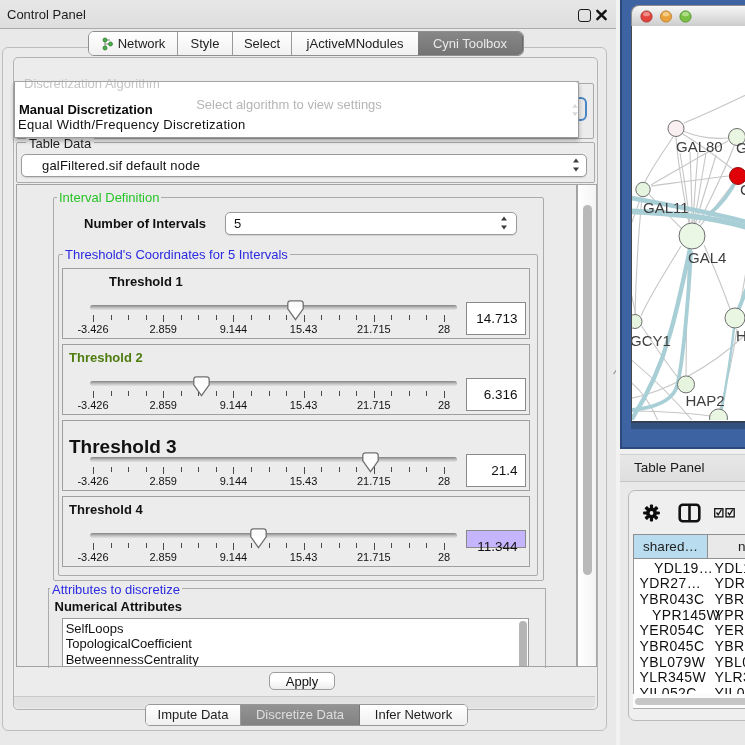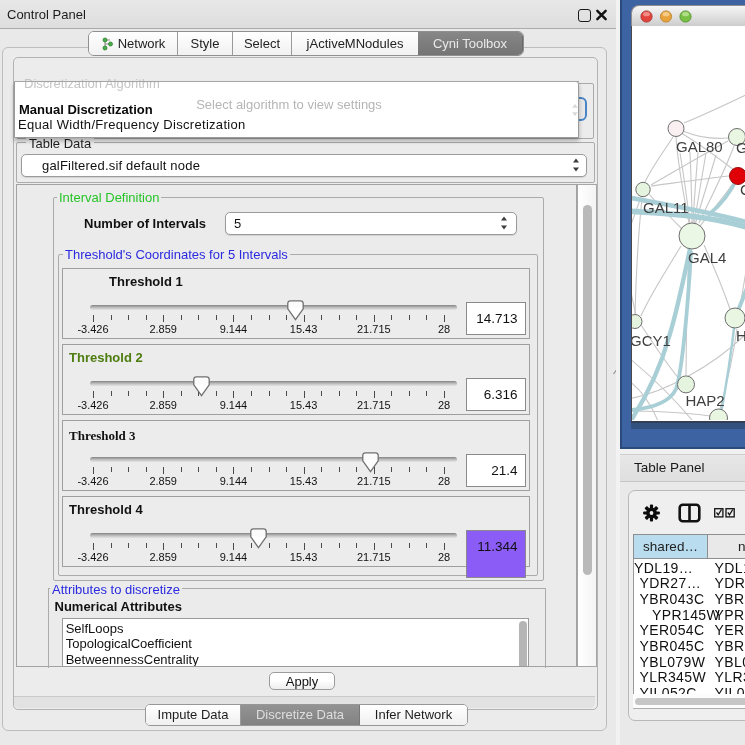--- a/index.html
+++ b/index.html
@@ -153,21 +153,21 @@
       <div style="position:absolute;left:210.60000000000002px;top:54px;width:60px;text-align:center;font-size:11px;color:#111;">15.43</div>
       <div style="position:absolute;left:280.8px;top:54px;width:60px;text-align:center;font-size:11px;color:#111;">21.715</div>
       <div style="position:absolute;left:351px;top:54px;width:60px;text-align:center;font-size:11px;color:#111;">28</div>
       <svg style="position:absolute;left:130.3px;top:31px;" width="18" height="21" viewBox="0 0 18 21">
         <path d="M3.5 0.8 H13.5 Q16.2 0.8 16.2 3.5 V8.8 L8.5 19.6 L0.8 8.8 V3.5 Q0.8 0.8 3.5 0.8 Z" fill="#ffffff" stroke="#6f6f6f" stroke-width="1.3"></path>
         <path d="M3.6 2 H13.4 Q15 2 15 3.6 V8 H2 V3.6 Q2 2 3.6 2 Z" fill="#fbfbfb"></path>
       </svg>
       <div style="position:absolute;left:402.5px;top:33px;width:60px;height:33px;background:#fff;border:1px solid #8a8a8a;box-sizing:border-box;text-align:right;font-size:13.5px;color:#111;line-height:31px;padding-right:7px;">6.316</div>
     </div>
     <div class="abs" style="left:62px;top:420px;width:468px;height:71px;border:1px solid #9f9f9f;background:#ececec;box-sizing:border-box;">
-      <div style="position:absolute;left:6px;top:7px;font-size:13px;font-weight:bold;color:#111;font-family:Liberation Serif, serif;">Threshold 3</div>
+      <div style="position:absolute;left:6px;top:15px;font-size:19px;font-weight:bold;color:#111;">Threshold 3</div>
       <div style="position:absolute;left:27px;top:36px;width:367px;height:5px;border-radius:3px;background:linear-gradient(180deg,#838383,#c2c2c2 55%,#e3e3e3);"></div>
       <div style="position:absolute;left:30px;top:46px;width:1px;height:7px;background:#4a4a4a;"></div>
       <div style="position:absolute;left:47.55px;top:46px;width:1px;height:4.5px;background:#4a4a4a;"></div>
       <div style="position:absolute;left:65.1px;top:46px;width:1px;height:4.5px;background:#4a4a4a;"></div>
       <div style="position:absolute;left:82.65px;top:46px;width:1px;height:4.5px;background:#4a4a4a;"></div>
       <div style="position:absolute;left:100.2px;top:46px;width:1px;height:7px;background:#4a4a4a;"></div>
       <div style="position:absolute;left:117.75px;top:46px;width:1px;height:4.5px;background:#4a4a4a;"></div>
       <div style="position:absolute;left:135.3px;top:46px;width:1px;height:4.5px;background:#4a4a4a;"></div>
       <div style="position:absolute;left:152.85000000000002px;top:46px;width:1px;height:4.5px;background:#4a4a4a;"></div>
       <div style="position:absolute;left:170.4px;top:46px;width:1px;height:7px;background:#4a4a4a;"></div>
@@ -222,21 +222,21 @@
       <div style="position:absolute;left:0px;top:54px;width:60px;text-align:center;font-size:11px;color:#111;">-3.426</div>
       <div style="position:absolute;left:70.2px;top:54px;width:60px;text-align:center;font-size:11px;color:#111;">2.859</div>
       <div style="position:absolute;left:140.4px;top:54px;width:60px;text-align:center;font-size:11px;color:#111;">9.144</div>
       <div style="position:absolute;left:210.60000000000002px;top:54px;width:60px;text-align:center;font-size:11px;color:#111;">15.43</div>
       <div style="position:absolute;left:280.8px;top:54px;width:60px;text-align:center;font-size:11px;color:#111;">21.715</div>
       <div style="position:absolute;left:351px;top:54px;width:60px;text-align:center;font-size:11px;color:#111;">28</div>
       <svg style="position:absolute;left:186.5px;top:31px;" width="18" height="21" viewBox="0 0 18 21">
         <path d="M3.5 0.8 H13.5 Q16.2 0.8 16.2 3.5 V8.8 L8.5 19.6 L0.8 8.8 V3.5 Q0.8 0.8 3.5 0.8 Z" fill="#ffffff" stroke="#6f6f6f" stroke-width="1.3"></path>
         <path d="M3.6 2 H13.4 Q15 2 15 3.6 V8 H2 V3.6 Q2 2 3.6 2 Z" fill="#fbfbfb"></path>
       </svg>
-      <div style="position:absolute;left:402.5px;top:33px;width:60px;height:48px;background:#8b5cf6;border:1px solid #8a8a8a;box-sizing:border-box;text-align:right;font-size:13.5px;color:#111;line-height:31px;padding-right:7px;">11.344</div>
+      <div style="position:absolute;left:402.5px;top:33px;width:60px;height:18px;background:#c4b5fd;border:1px solid #8a8a8a;box-sizing:border-box;text-align:right;font-size:13.5px;color:#111;line-height:31px;padding-right:7px;">11.344</div>
     </div>
   </div>
 
 <div class="abs" style="left:47.5px;top:587.5px;width:496px;height:79px;border:1px solid #ababab;border-bottom:none;"></div>
 <div class="abs" style="left:50px;top:581.5px;font-size:13px;color:#2a2ae0;background:#ebebeb;padding:0 2px;z-index:5;">Attributes to discretize</div>
 <div class="abs" style="left:54.5px;top:598.5px;font-size:13px;font-weight:bold;color:#111;">Numerical Attributes</div>
 
 <div class="abs" style="left:61.7px;top:617.5px;width:467px;height:49px;background:#fff;border:1px solid #9b9b9b;box-sizing:border-box;overflow:hidden;">
   <div style="font-size:13px;color:#111;padding-left:3px;line-height:15.9px;padding-top:2px;">SelfLoops<br>TopologicalCoefficient<br>BetweennessCentrality</div>
 </div>
@@ -378,21 +378,21 @@
 
 <div class="abs" style="left:633px;top:533.5px;width:112px;height:174.5px;background:#fff;border-left:1px solid #9a9a9a;box-sizing:border-box;overflow:hidden;"></div>
 
 <div class="abs" style="left:633px;top:533.5px;width:74px;height:25px;background:#b9ddef;border:1px solid #8f8f8f;border-right:none;box-sizing:border-box;text-align:center;font-size:13.5px;color:#222;line-height:24px;">shared…</div>
 <div class="abs" style="left:707px;top:533.5px;width:38px;height:25px;background:#e9e9e9;border:1px solid #8f8f8f;border-right:none;box-sizing:border-box;font-size:13.5px;color:#222;line-height:24px;">
     <span style="position:absolute;left:30px;">na</span>
   </div>
 
 <div class="abs" style="left:633px;top:560.5px;width:112px;height:136px;overflow:hidden;font-size:14px;letter-spacing:0.4px;color:#101010;">
   <div style="position:relative;">
-    <div style="height:15.7px;line-height:15.7px;"><span style="padding-left:1px;">YDL19…</span><span style="position:absolute;left:81.5px;">YDL1</span></div>
+    <div style="height:15.7px;line-height:15.7px;"><span style="padding-left:21px;">YDL19…</span><span style="position:absolute;left:81.5px;">YDL1</span></div>
     <div style="height:15.7px;line-height:15.7px;position:relative;"><span style="padding-left:6.5px;">YDR27…</span><span style="position:absolute;left:81.5px;">YDR2</span></div>
     <div style="height:15.7px;line-height:15.7px;position:relative;"><span style="padding-left:6.5px;">YBR043C</span><span style="position:absolute;left:81.5px;">YBR0</span></div>
     <div style="height:15.7px;line-height:15.7px;position:relative;"><span style="padding-left:19px;">YPR145W</span><span style="position:absolute;left:81.5px;">YPR1</span></div>
     <div style="height:15.7px;line-height:15.7px;position:relative;"><span style="padding-left:6.5px;">YER054C</span><span style="position:absolute;left:81.5px;">YER0</span></div>
     <div style="height:15.7px;line-height:15.7px;position:relative;"><span style="padding-left:6.5px;">YBR045C</span><span style="position:absolute;left:81.5px;">YBR0</span></div>
     <div style="height:15.7px;line-height:15.7px;position:relative;"><span style="padding-left:6.5px;">YBL079W</span><span style="position:absolute;left:81.5px;">YBL0</span></div>
     <div style="height:15.7px;line-height:15.7px;position:relative;"><span style="padding-left:6.5px;">YLR345W</span><span style="position:absolute;left:81.5px;">YLR3</span></div>
     <div style="height:15.7px;line-height:15.7px;position:relative;"><span style="padding-left:6.5px;text-align:right;">YIL052C</span><span style="position:absolute;left:81.5px;">YIL0</span></div>
   </div>
 </div>

